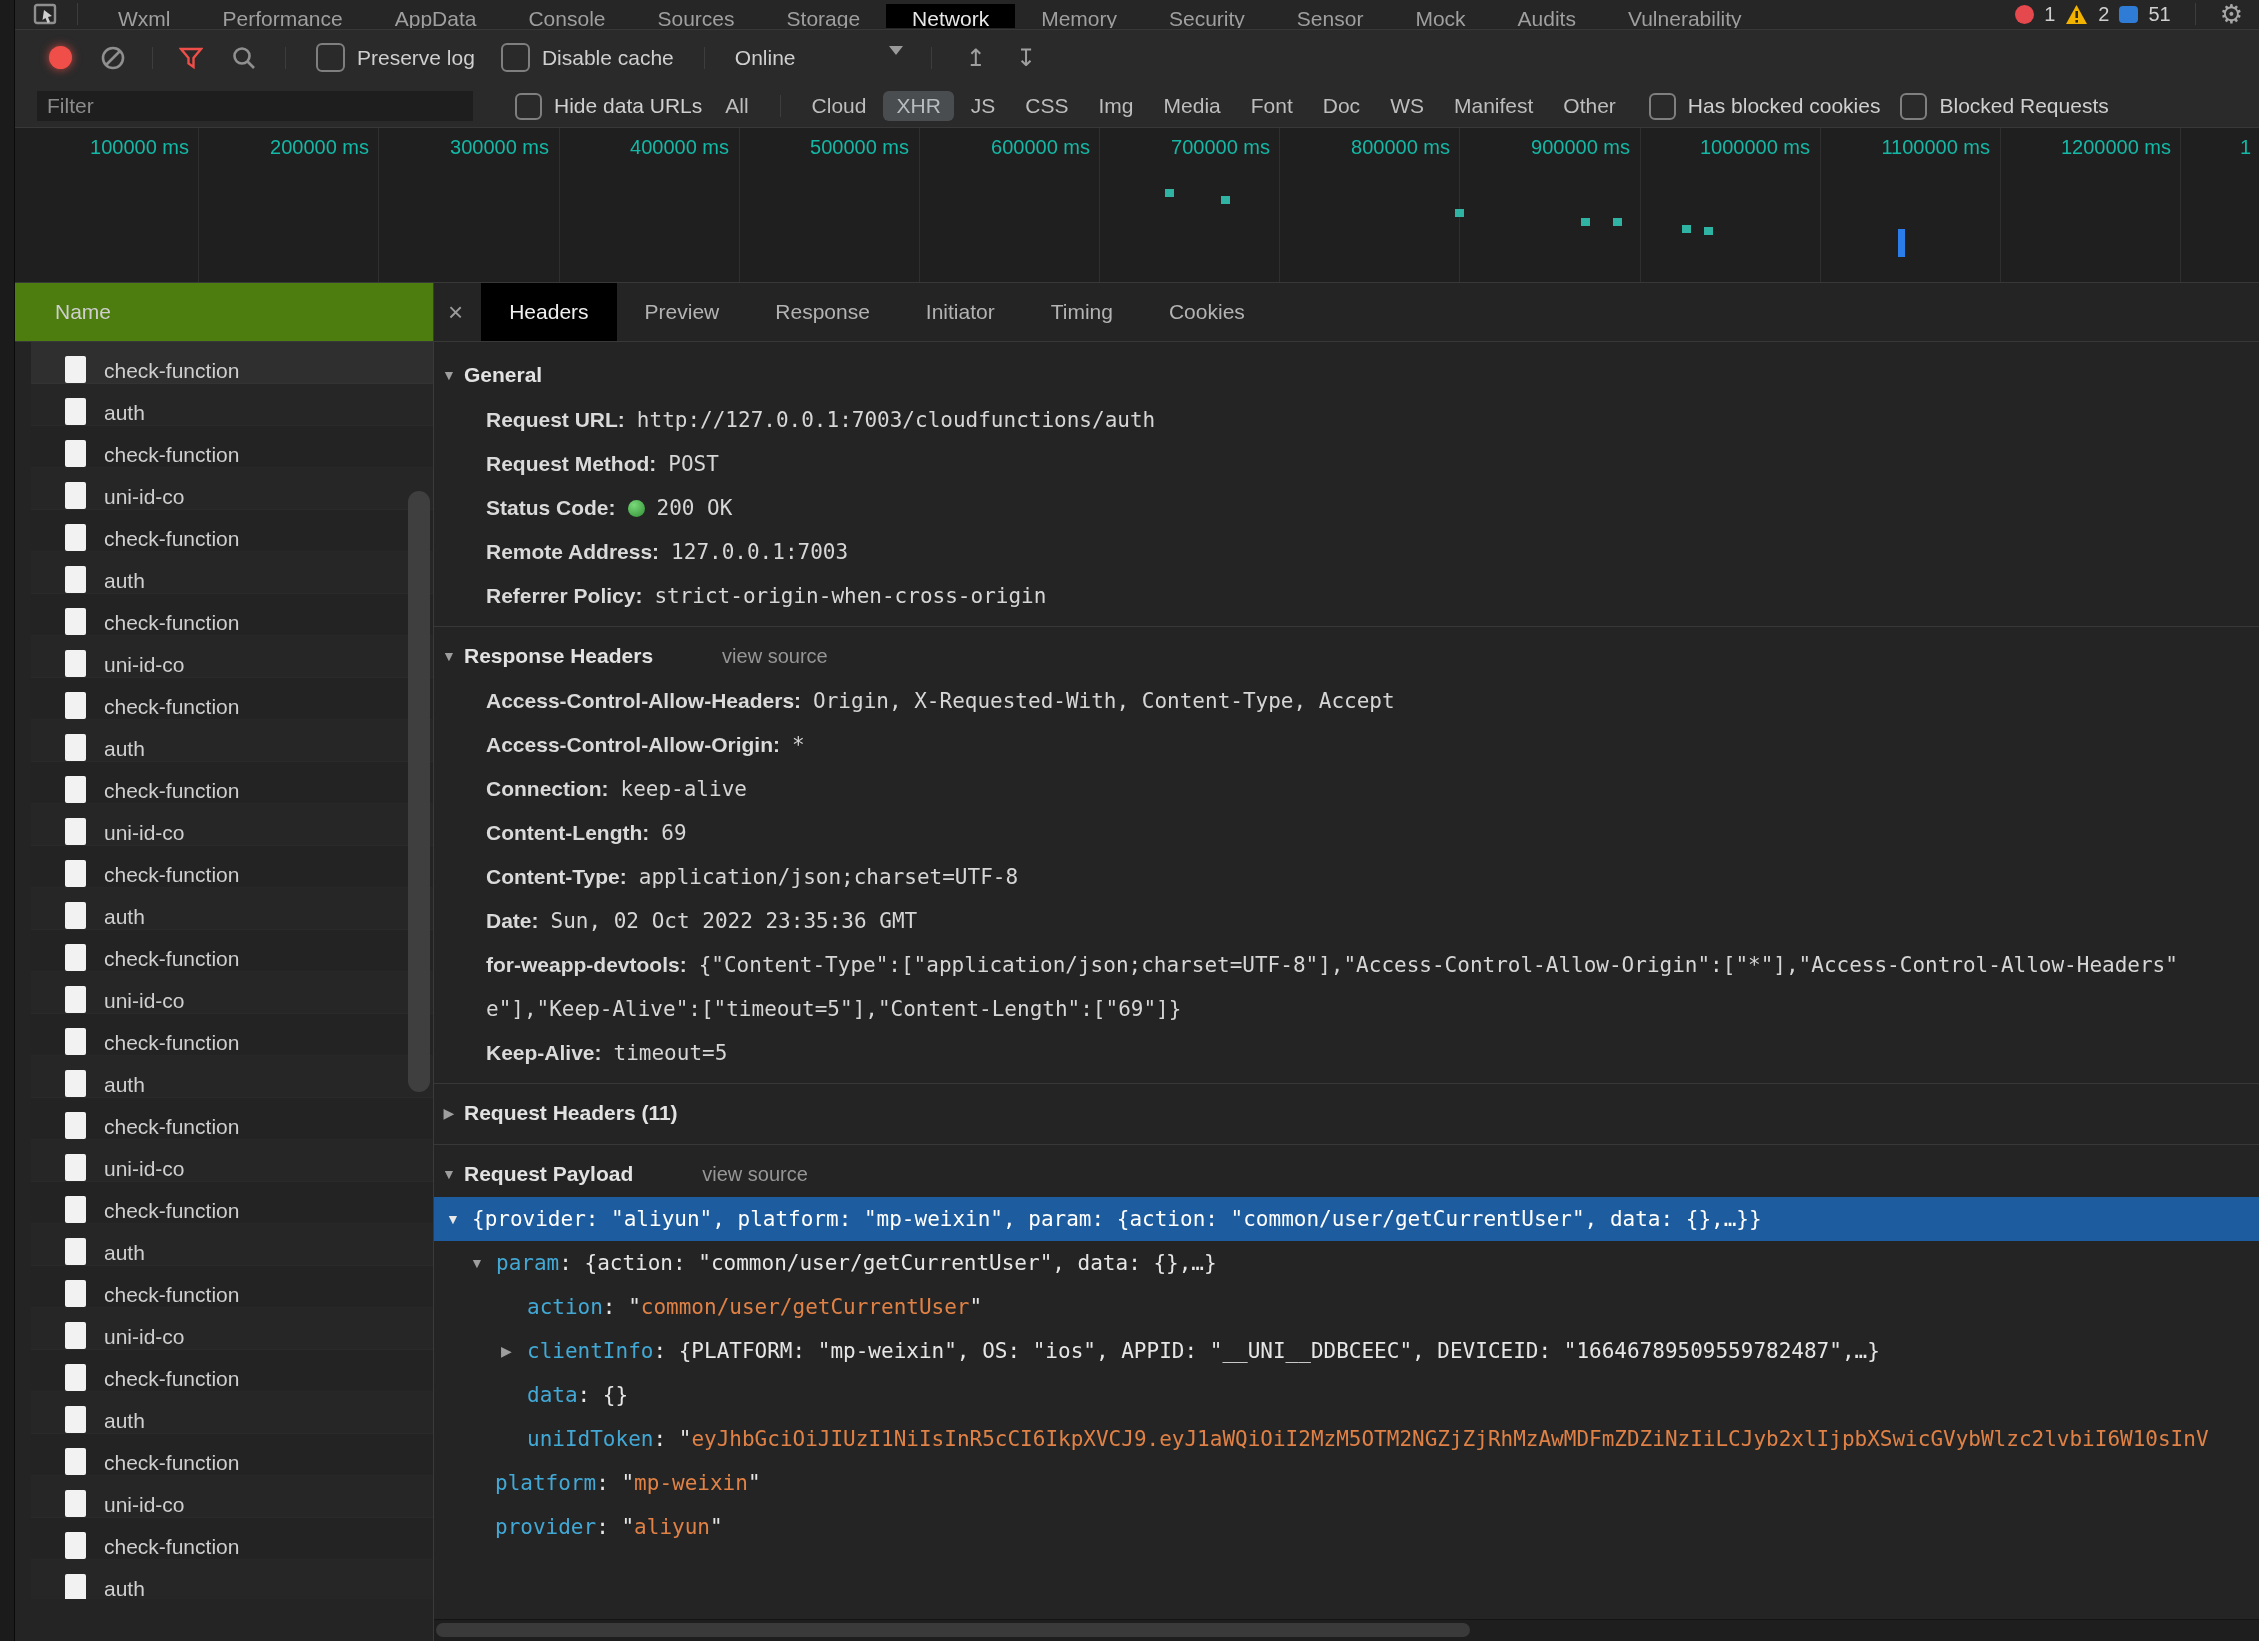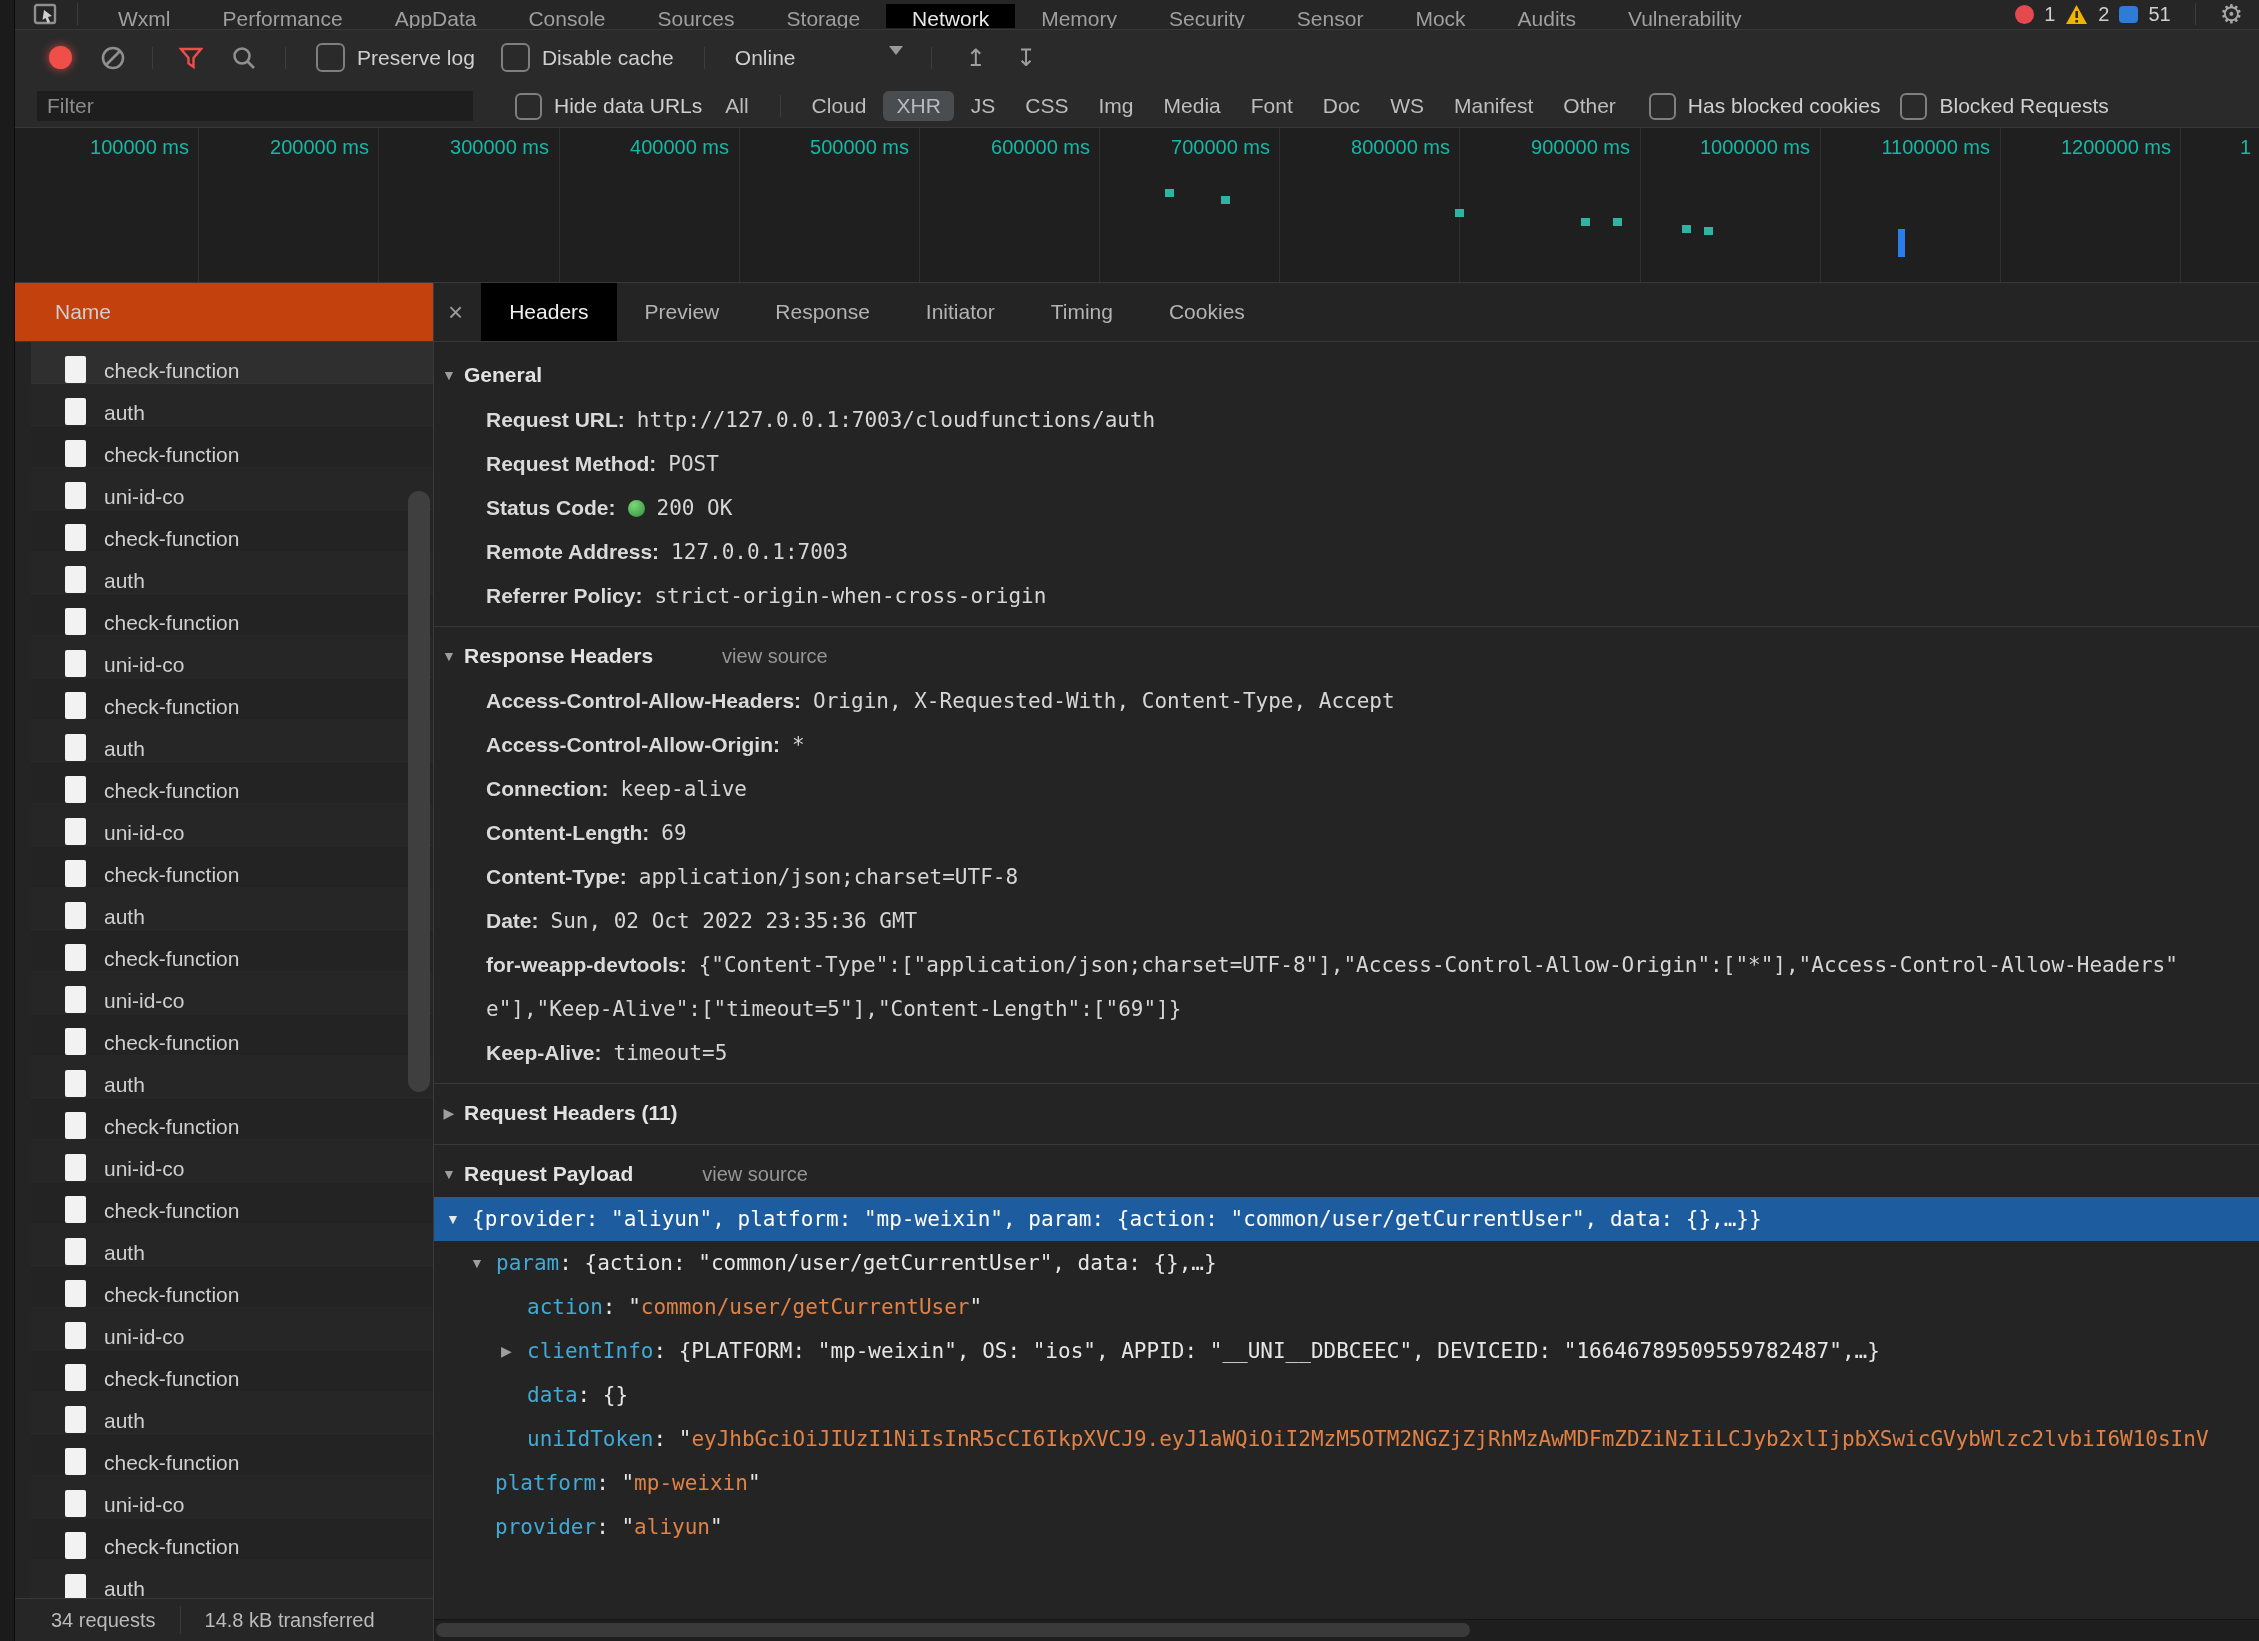--- a/index.html
+++ b/index.html
@@ -42,21 +42,21 @@
 
   
   #timeline{position:absolute;left:15px;top:128px;right:0;height:154px;background:#1f1f1f;border-bottom:1px solid #383838;overflow:hidden;}
   .grid-line{position:absolute;top:0;bottom:0;width:1px;background:#2f2f2f;}
   .grid-label{position:absolute;top:8px;font-size:20px;color:#14b8a6;white-space:nowrap;}
   .tl-mark{position:absolute;width:9px;height:8px;}
   .tl-bar{position:absolute;}
 
   
   #left-pane{position:absolute;left:15px;top:283px;width:418px;bottom:0;background:#242424;}
-  #list-header{height:58px;border-bottom:1px solid #383838;display:flex;align-items:center;background:#c2410c;}
+  #list-header{height:58px;border-bottom:1px solid #383838;display:flex;align-items:center;background:#4d7c0f;}
   #list-header span{font-size:21px;color:#cfcfcf;margin-left:40px;}
   #rows{position:absolute;top:59px;left:0;right:0;bottom:42px;overflow:hidden;}
   .req-row{height:42px;display:flex;align-items:flex-end;padding-left:34px;box-sizing:border-box;border-bottom:1px solid rgba(255,255,255,0.02);margin-left:16px;}
   .req-row:nth-child(odd){background:#232323;}
   .req-row:nth-child(even){background:#262626;}
   .req-row.first{background:#2f2f2f;}
   .doc-icon{width:21px;height:27px;background:#f2f2f2;border-radius:2px;flex:0 0 auto;}
   .req-name{font-size:21px;color:#cfcfcf;margin-left:18px;white-space:nowrap;}
   #list-scrollbar{position:absolute;top:59px;right:3px;width:22px;bottom:42px;}
   #list-thumb{position:absolute;top:149px;height:601px;left:0;right:0;background:#3f3f3f;border-radius:11px;}
@@ -370,25 +370,20 @@
           <div class="req-name">check-function</div>
         </div>
         <div class="req-row">
           <div class="doc-icon"></div>
           <div class="req-name">auth</div>
         </div>
       </div>
     <div id="list-scrollbar">
       <div id="list-thumb"></div>
     </div>
-    <div id="list-footer">
-      <span class="ftext" style="margin-left:36px;">34 requests</span>
-      <span class="fsep"></span>
-      <span class="ftext">14.8 kB transferred</span>
-    </div>
   </div>
 
   <div id="detail">
     <div id="detail-tabs">
       <div id="close-x">×</div>
       <div id="dtabs-holder" style="display:flex;align-items:stretch;">
           <div class="dtab active">Headers</div>
           <div class="dtab">Preview</div>
           <div class="dtab">Response</div>
           <div class="dtab">Initiator</div>

